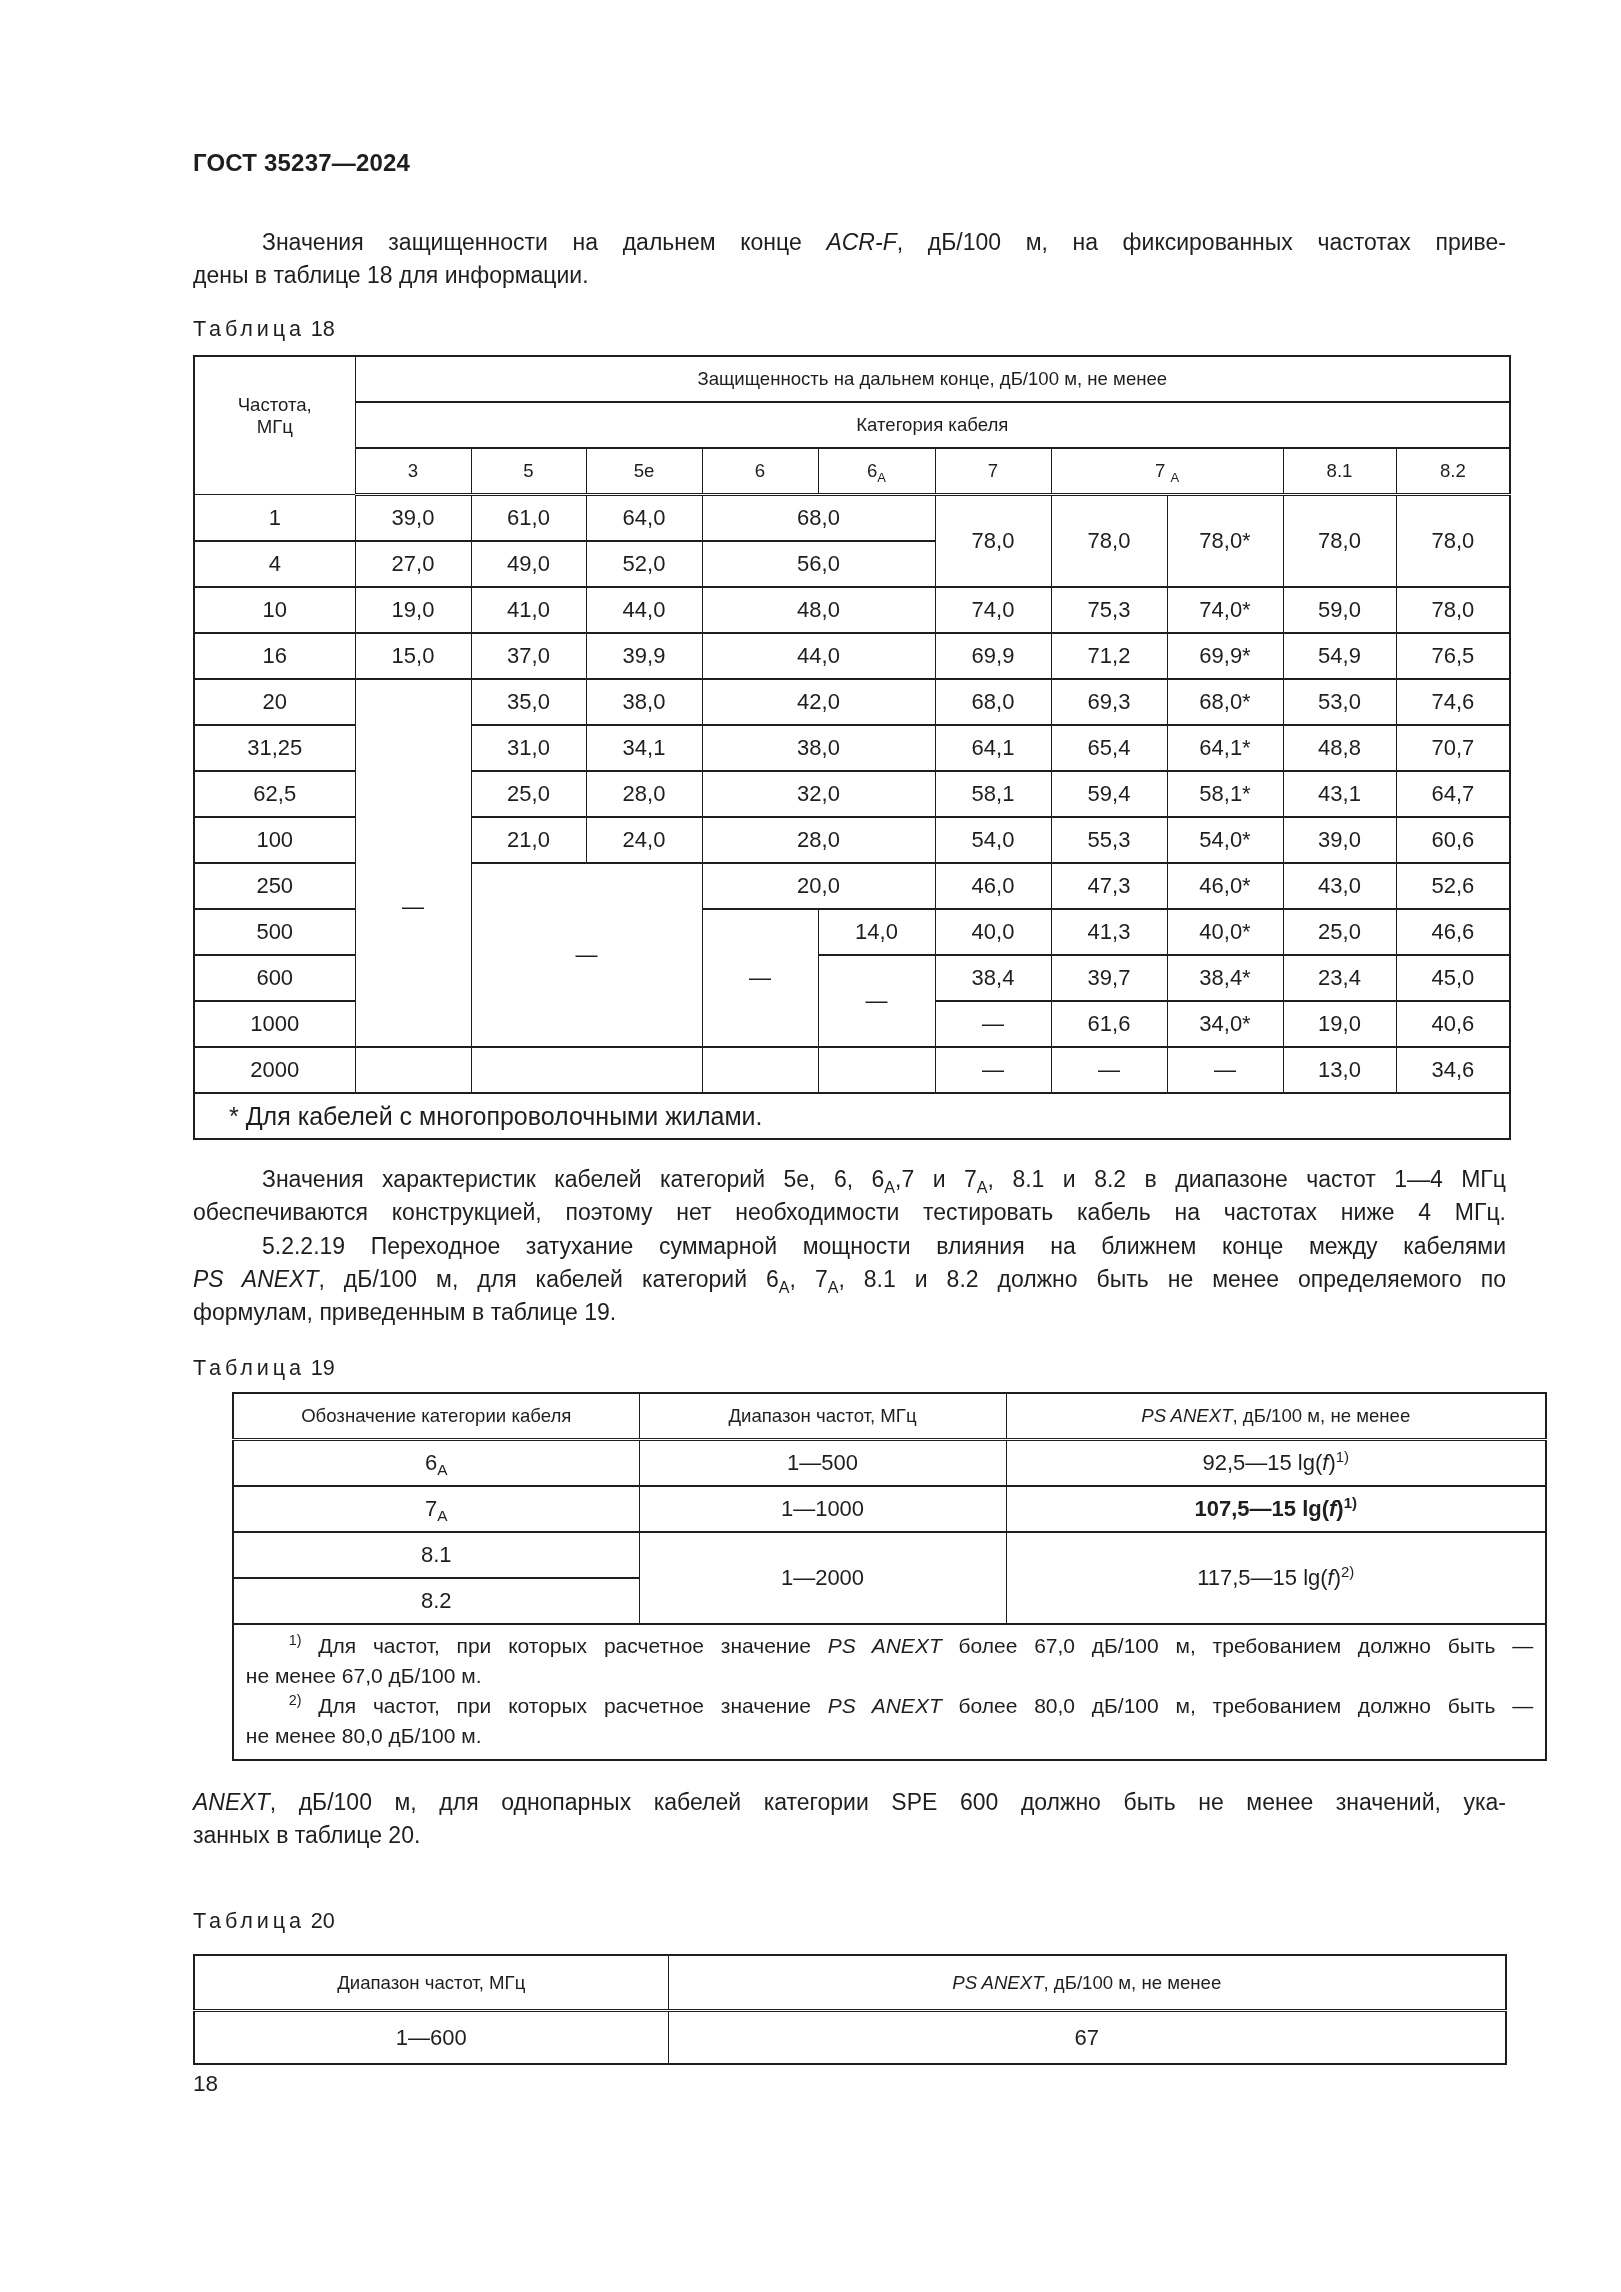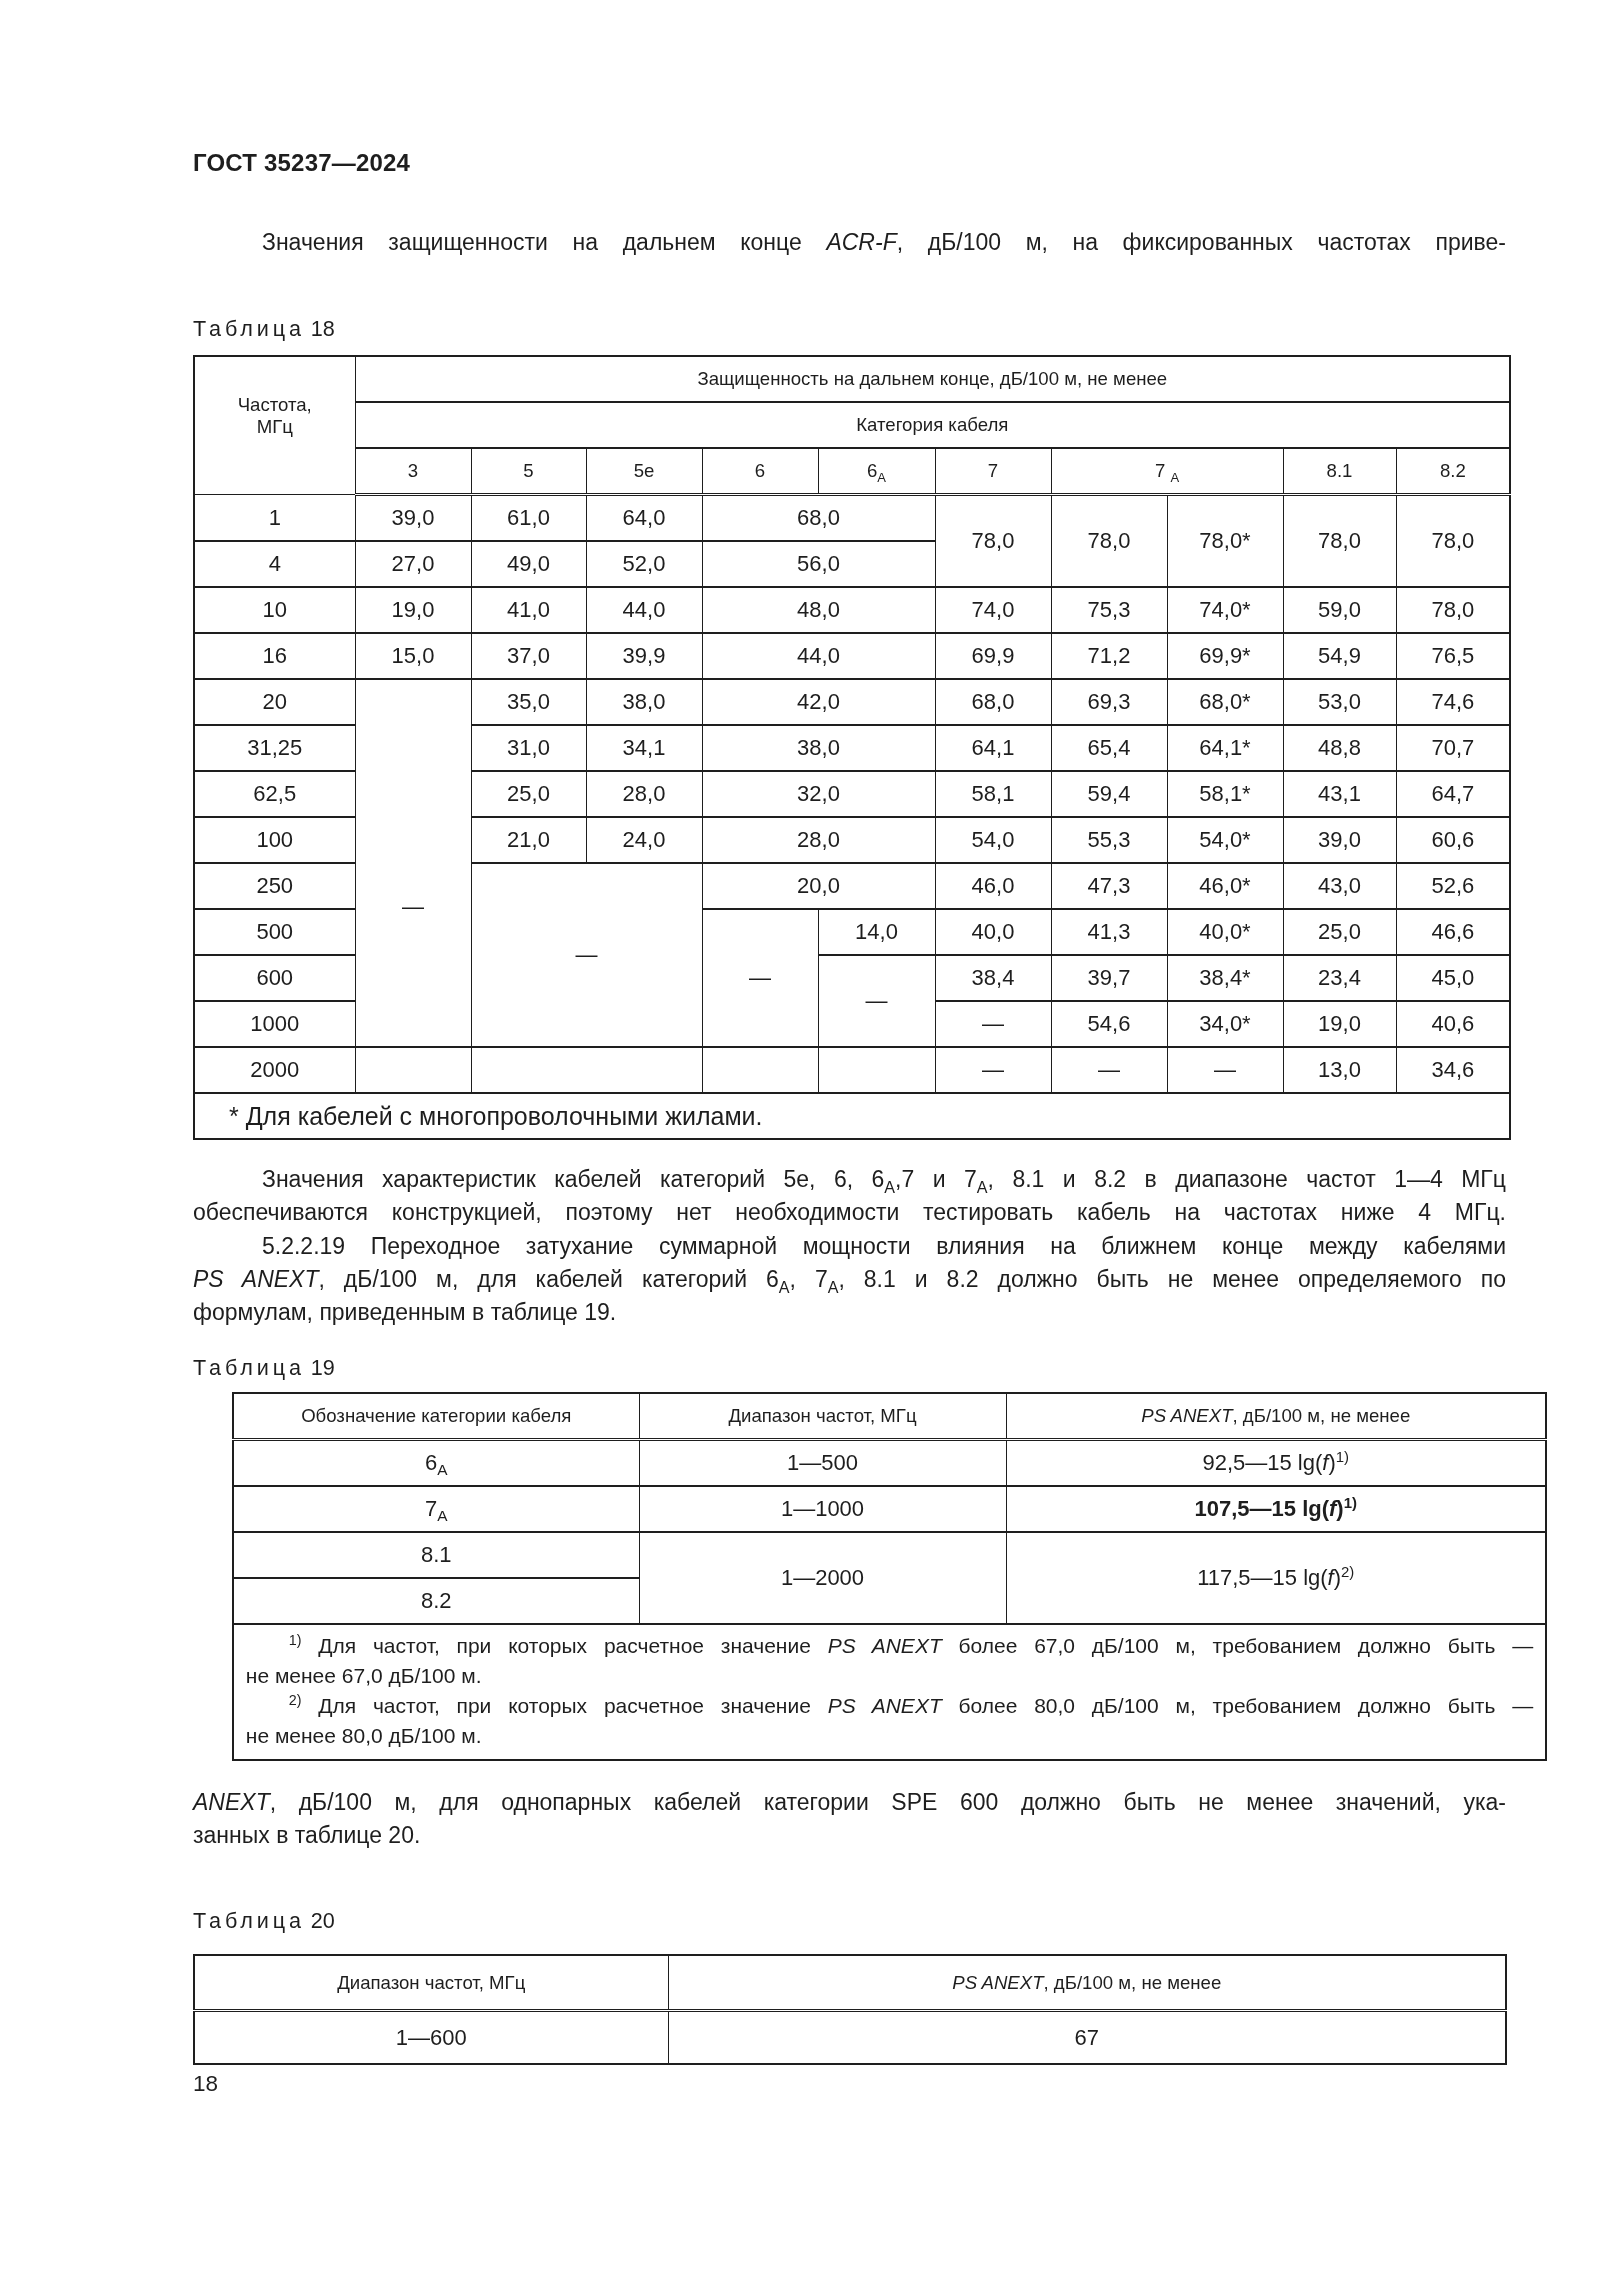--- a/index.html
+++ b/index.html
@@ -42,20 +42,21 @@
 
   .page-num { left: 193px; top: 2071px; font-size: 22.5px; }
 </style>
 </head>
 <body>
 
 <div class="abs doc-header">ГОСТ 35237—2024</div>
 
 <div class="para" style="top:226px;">
   <span class="justify-line indent"><span>Значения защищенности на дальнем конце </span><i>ACR-F</i><span>, дБ/100 м, на фиксированных частотах приве-</span></span>
+  <span class="line">дены в таблице 18 для информации.</span>
 </div>
 
 <div class="caption" style="top:316px;"><span>Таблица</span><span class="num">18</span></div>
 
 <table class="t18">
   <colgroup>
     <col style="width:161px">
       <col style="width:116px">
       <col style="width:115px">
       <col style="width:116px">
@@ -211,21 +212,21 @@
     <td>38,4</td>
     <td>39,7</td>
     <td>38,4*</td>
     <td>23,4</td>
     <td>45,0</td>
   </tr>
 
   <tr class="thick-top">
     <td>1000</td>
     <td>—</td>
-    <td>54,6</td>
+    <td>61,6</td>
     <td>34,0*</td>
     <td>19,0</td>
     <td>40,6</td>
   </tr>
 
   <tr class="thick-top">
     <td>2000</td>
     <td></td>
     <td colspan="2"></td>
     <td></td>

